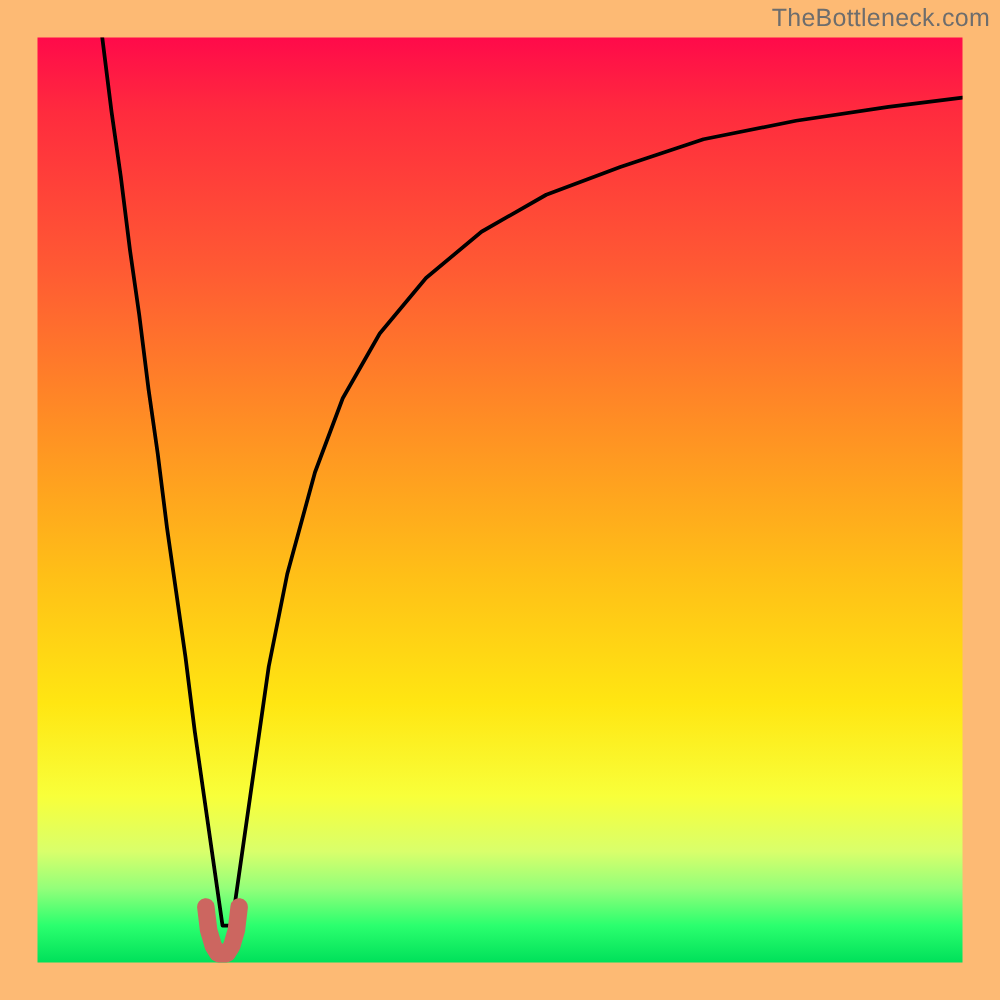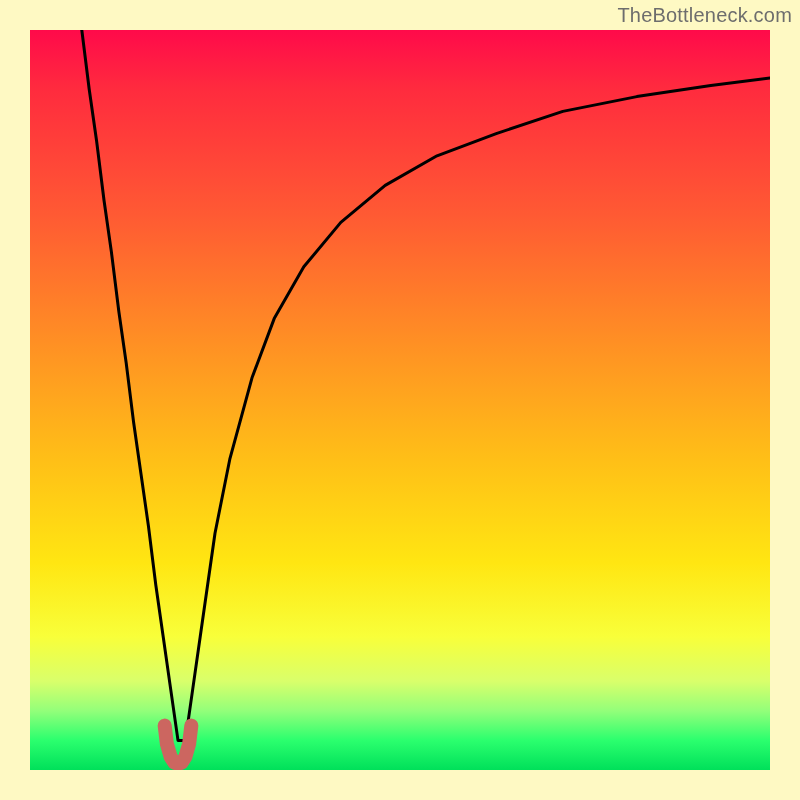--- a/index.html
+++ b/index.html
@@ -8,21 +8,21 @@
     width: 800px;
     height: 800px;
     background: #000;
     overflow: hidden;
     font-family: Arial, Helvetica, sans-serif;
   }
   .stage {
     position: relative;
     width: 800px;
     height: 800px;
-    background: #fef9c3;
+    background: #fdba74;
   }
   .plot-area {
     position: absolute;
     left: 30px;
     top: 30px;
     width: 740px;
     height: 740px;
     
     background: linear-gradient(
       to bottom,

